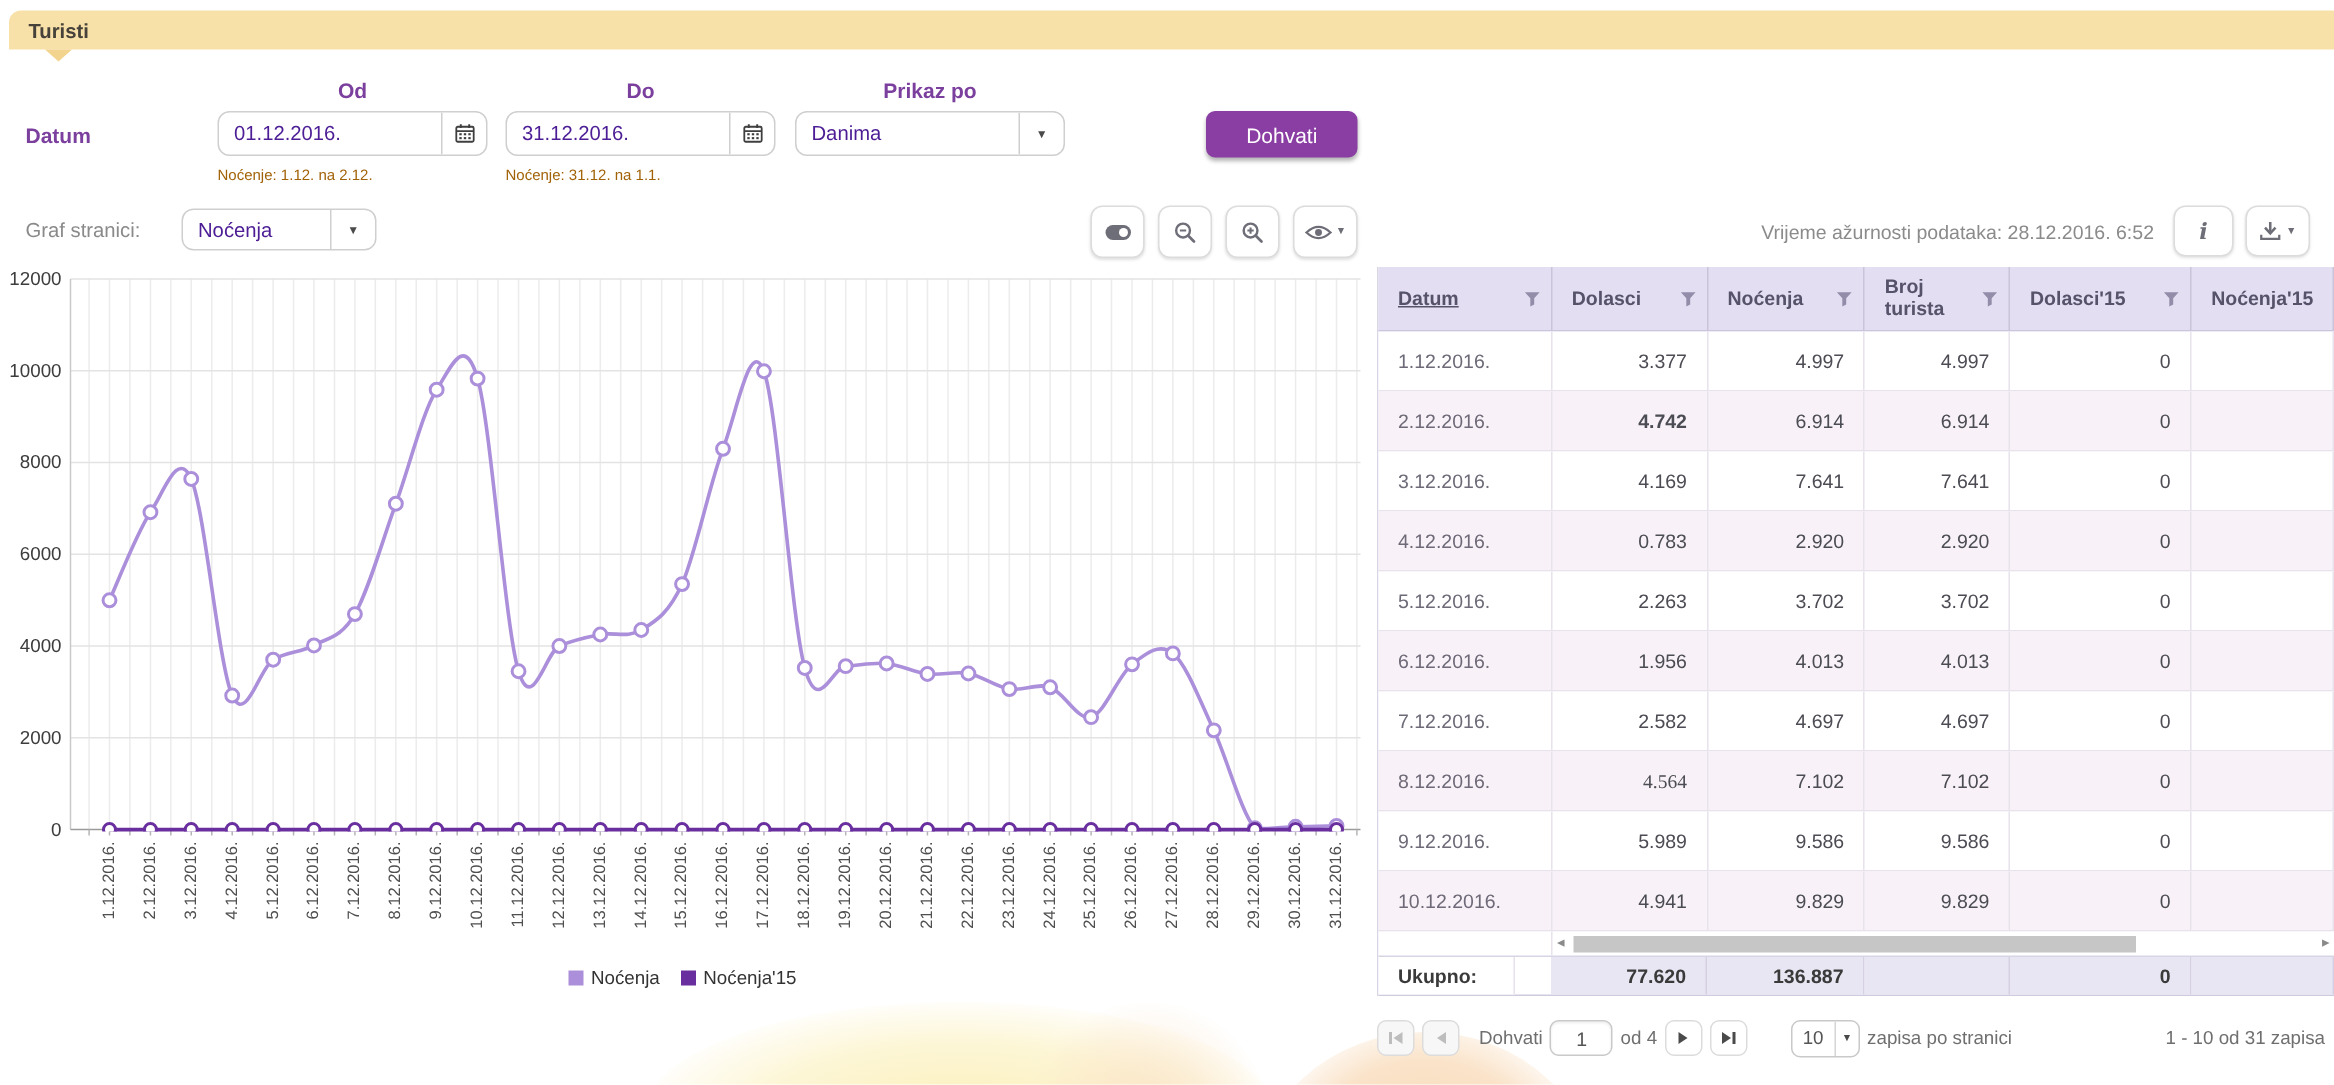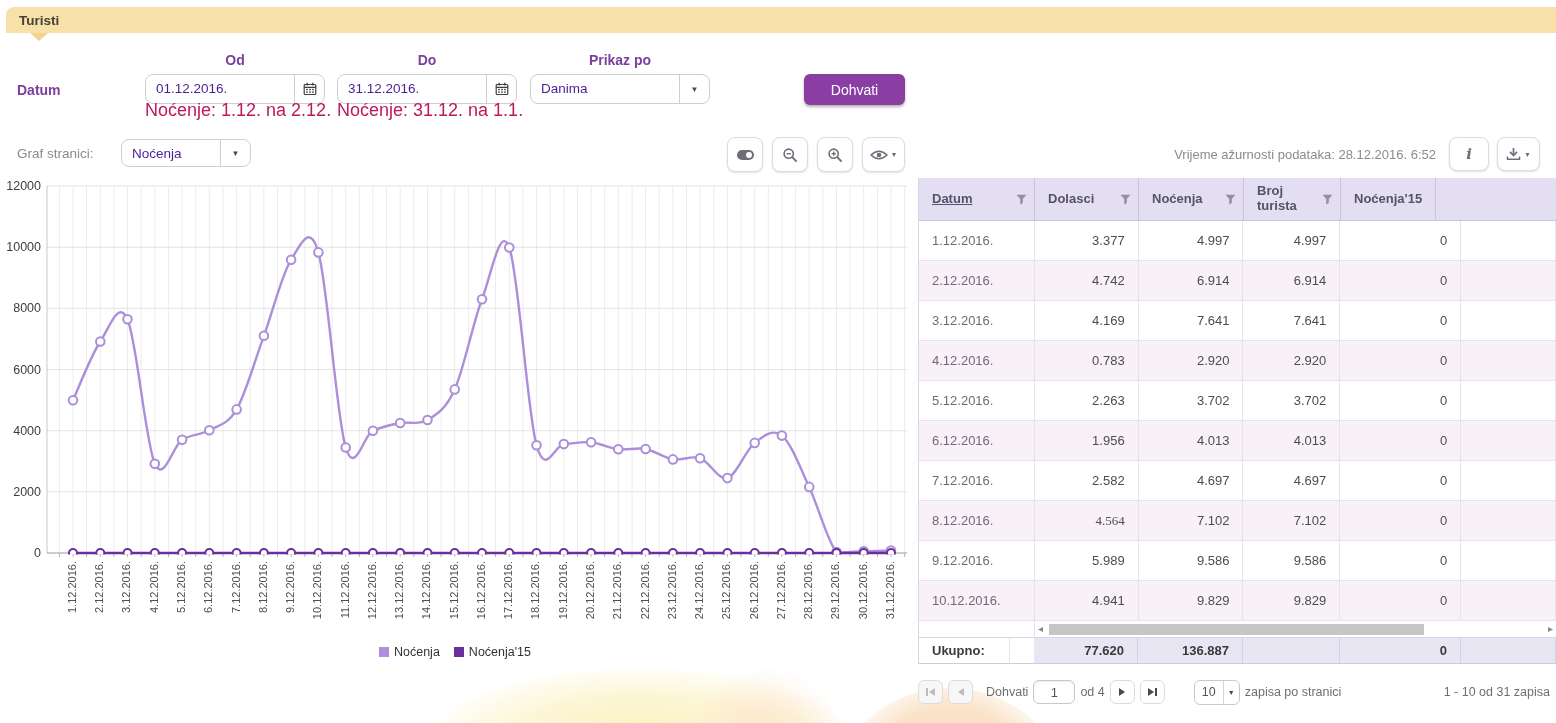--- a/index.html
+++ b/index.html
@@ -31,21 +31,21 @@
   .lbl-prikaz { left:530px; width:180px; }
   .lbl-datum { position:absolute; left:17px; top:82px; font-size:14px; font-weight:bold; color:#7b3f9e; }
   .field { position:absolute; height:30px; background:#fff; border:1px solid #cfcfcf; border-radius:8px;
     display:flex; align-items:stretch; overflow:hidden; cursor:pointer; }
   .f-od { left:145px; top:74px; width:180px; }
   .f-do { left:337px; top:74px; width:180px; }
   .f-prikaz { left:530px; top:74px; width:180px; }
   .field-value { flex:1; font-size:13.5px; color:#4c1d95; line-height:28px; padding-left:10px; white-space:nowrap; }
   .field-seg { width:30px; border-left:1px solid #cfcfcf; display:flex; align-items:center; justify-content:center; }
   .field-seg.arrow { font-size:8px; color:#4a4a4a; }
-  .hint { position:absolute; top:100px; font-size:18px; color:#be185d; }
+  .hint { position:absolute; top:112px; font-size:10px; color:#a16207; }
   .h-od { left:145px; } .h-do { left:337px; }
   .btn-dohvati { position:absolute; left:804px; top:74px; width:101px; height:31px;
     background:#8a3da2; color:#fff; font-size:14px; border:none; border-radius:6px;
     box-shadow:0 2px 3px rgba(0,0,0,0.3); cursor:pointer; font-family:inherit; }
   
   .graf-label { position:absolute; left:17px; top:146px; font-size:13.5px; color:#8a8a8a; }
   .f-graf { left:121px; top:139px; width:130px; height:28px; }
   
   .tbtn { position:absolute; top:137px; width:36px; height:35px; background:#fff;
     border:1px solid #dcdcdc; border-radius:8px; box-shadow:0 1px 2px rgba(0,0,0,0.12);
@@ -505,36 +505,42 @@
         <svg class="funnel" width="11" height="11" viewBox="0 0 11 11">
           <path d="M0.6 0.8 H10.4 L6.8 4.9 V9 L4.2 10.4 V4.9 Z" fill="#938daa"></path>
         </svg>
       </div>
       <div class="th" style="width: 97px;">
         <span class="th-label">Broj turista</span>
         <svg class="funnel" width="11" height="11" viewBox="0 0 11 11">
           <path d="M0.6 0.8 H10.4 L6.8 4.9 V9 L4.2 10.4 V4.9 Z" fill="#938daa"></path>
         </svg>
       </div>
+      <div class="th" style="width: 121px;">
+        <span class="th-label">Dolasci'15</span>
+        <svg class="funnel" width="11" height="11" viewBox="0 0 11 11">
+          <path d="M0.6 0.8 H10.4 L6.8 4.9 V9 L4.2 10.4 V4.9 Z" fill="#938daa"></path>
+        </svg>
+      </div>
       <div class="th" style="width: 95px;">
         <span class="th-label">Noćenja'15</span>
       </div>
     </div>
   <div id="tbody">
       <div class="tr">
         <div class="td date" style="width: 116px;">1.12.2016.</div>
         <div class="td num" style="width: 104px;">3.377</div>
         <div class="td num" style="width: 105px;">4.997</div>
         <div class="td num" style="width: 97px;">4.997</div>
         <div class="td num" style="width: 121px;">0</div>
         <div class="td num" style="width: 95px;"></div>
       </div>
       <div class="tr alt">
         <div class="td date" style="width: 116px;">2.12.2016.</div>
-        <div class="td num" style="width: 104px;">4.742</div>
+        <div class="td num" style="width: 104px; font-weight: bold;">4.742</div>
         <div class="td num" style="width: 105px;">6.914</div>
         <div class="td num" style="width: 97px;">6.914</div>
         <div class="td num" style="width: 121px;">0</div>
         <div class="td num" style="width: 95px;"></div>
       </div>
       <div class="tr">
         <div class="td date" style="width: 116px;">3.12.2016.</div>
         <div class="td num" style="width: 104px;">4.169</div>
         <div class="td num" style="width: 105px;">7.641</div>
         <div class="td num" style="width: 97px;">7.641</div>

